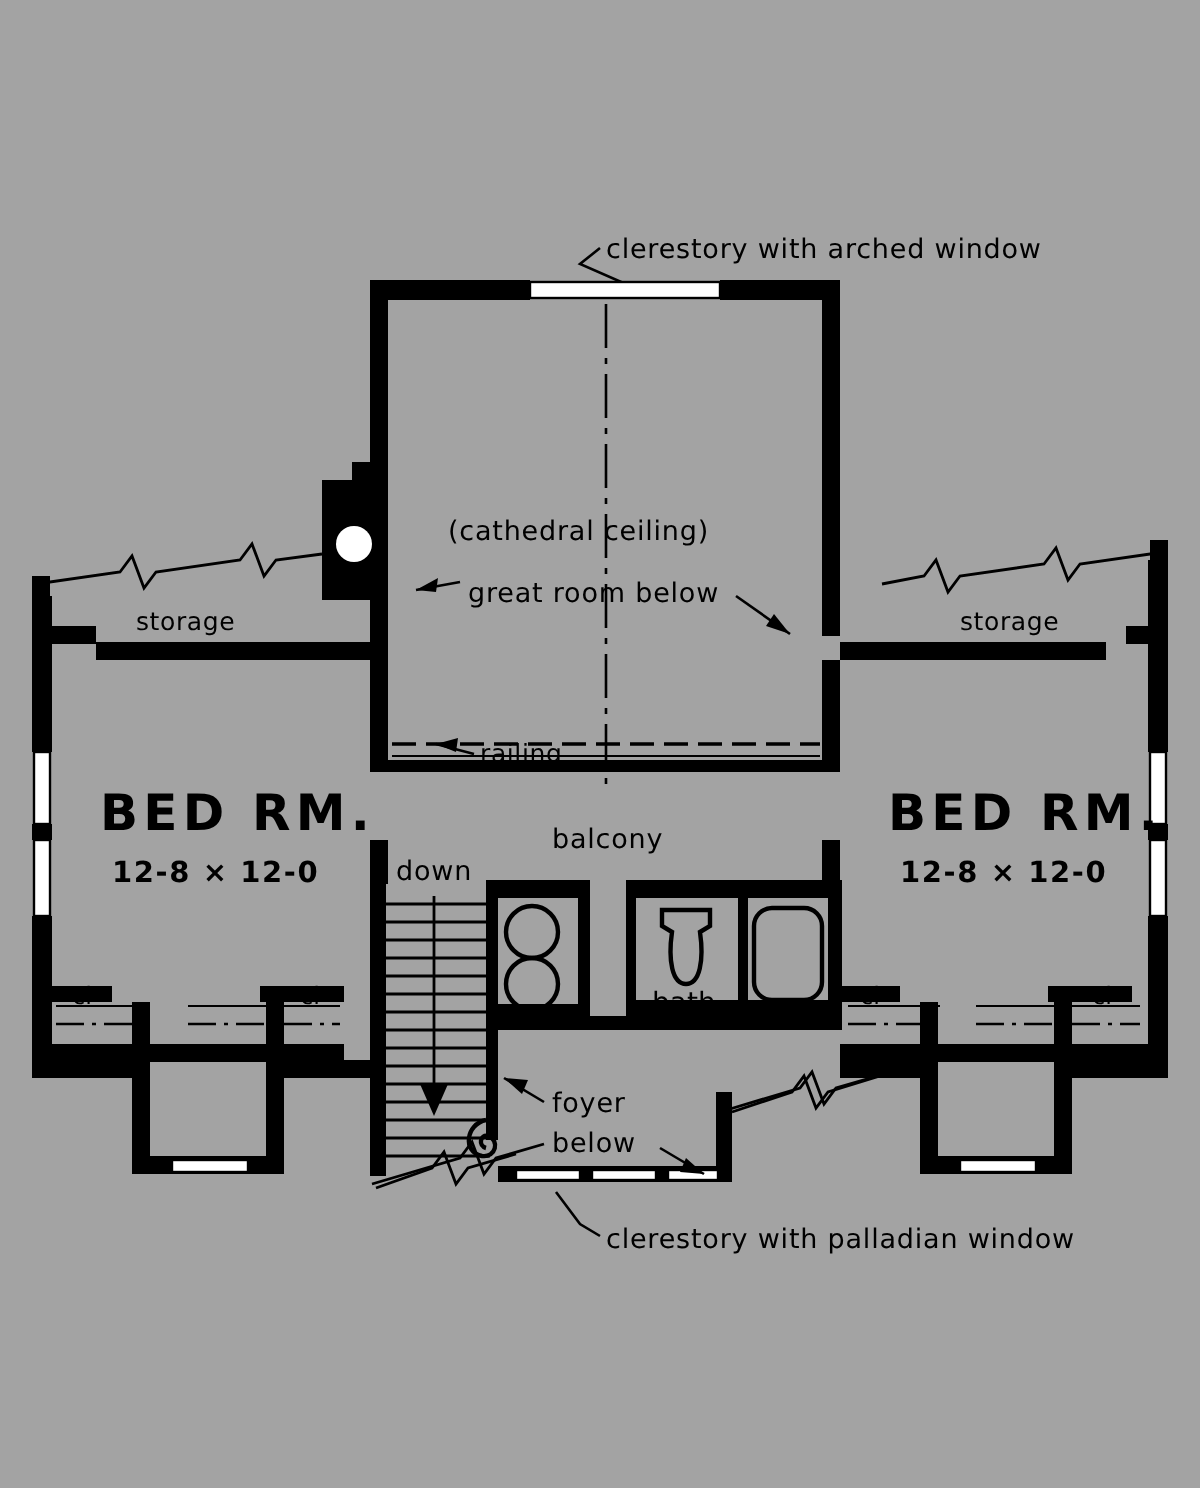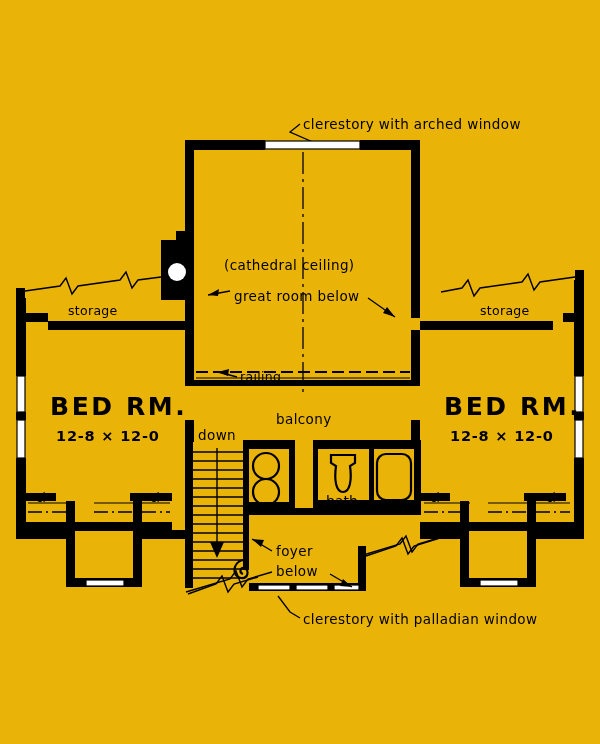--- a/index.html
+++ b/index.html
@@ -5,21 +5,21 @@
   html,body{margin:0;padding:0;background:#ffffff;}
   body{
     width:600px;height:744px;
     font-family:"DejaVu Sans", sans-serif;
     color:#000;
     overflow:hidden;
     position:relative;
   }
   #plan-root{
     position:absolute;left:0;top:0;width:600px;height:744px;
-    background:#eab308;
+    background:#a3a3a3;
   }
   svg#floorplan{display:block;width:600px;height:744px;}
   .wall{fill:#000;stroke:none;}
   .thinline{fill:none;stroke:#000;stroke-width:1.4;}
   .hairline{fill:none;stroke:#000;stroke-width:1.1;}
   .leader{fill:none;stroke:#000;stroke-width:1.3;}
   .fixture{fill:none;stroke:#000;stroke-width:2.2;}
   .rod{fill:none;stroke:#000;stroke-width:1.3;stroke-dasharray:14 4 2 4;}
   .railingdash{fill:none;stroke:#000;stroke-width:1.8;stroke-dasharray:12 5;}
   .centerline{fill:none;stroke:#000;stroke-width:1.3;stroke-dasharray:22 5 3 5;}

